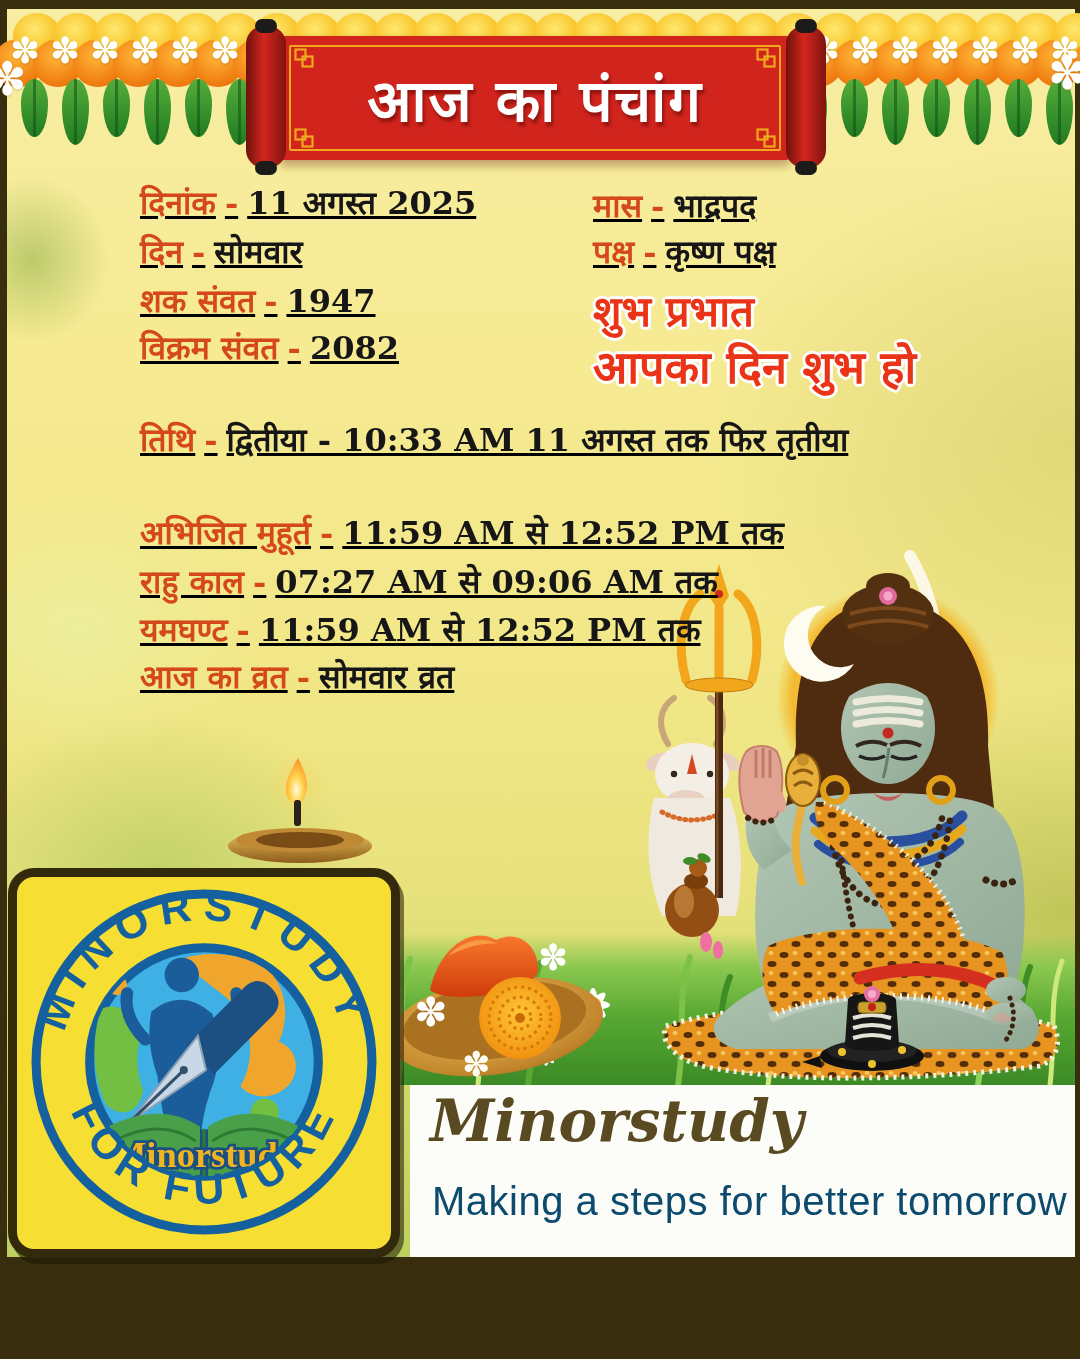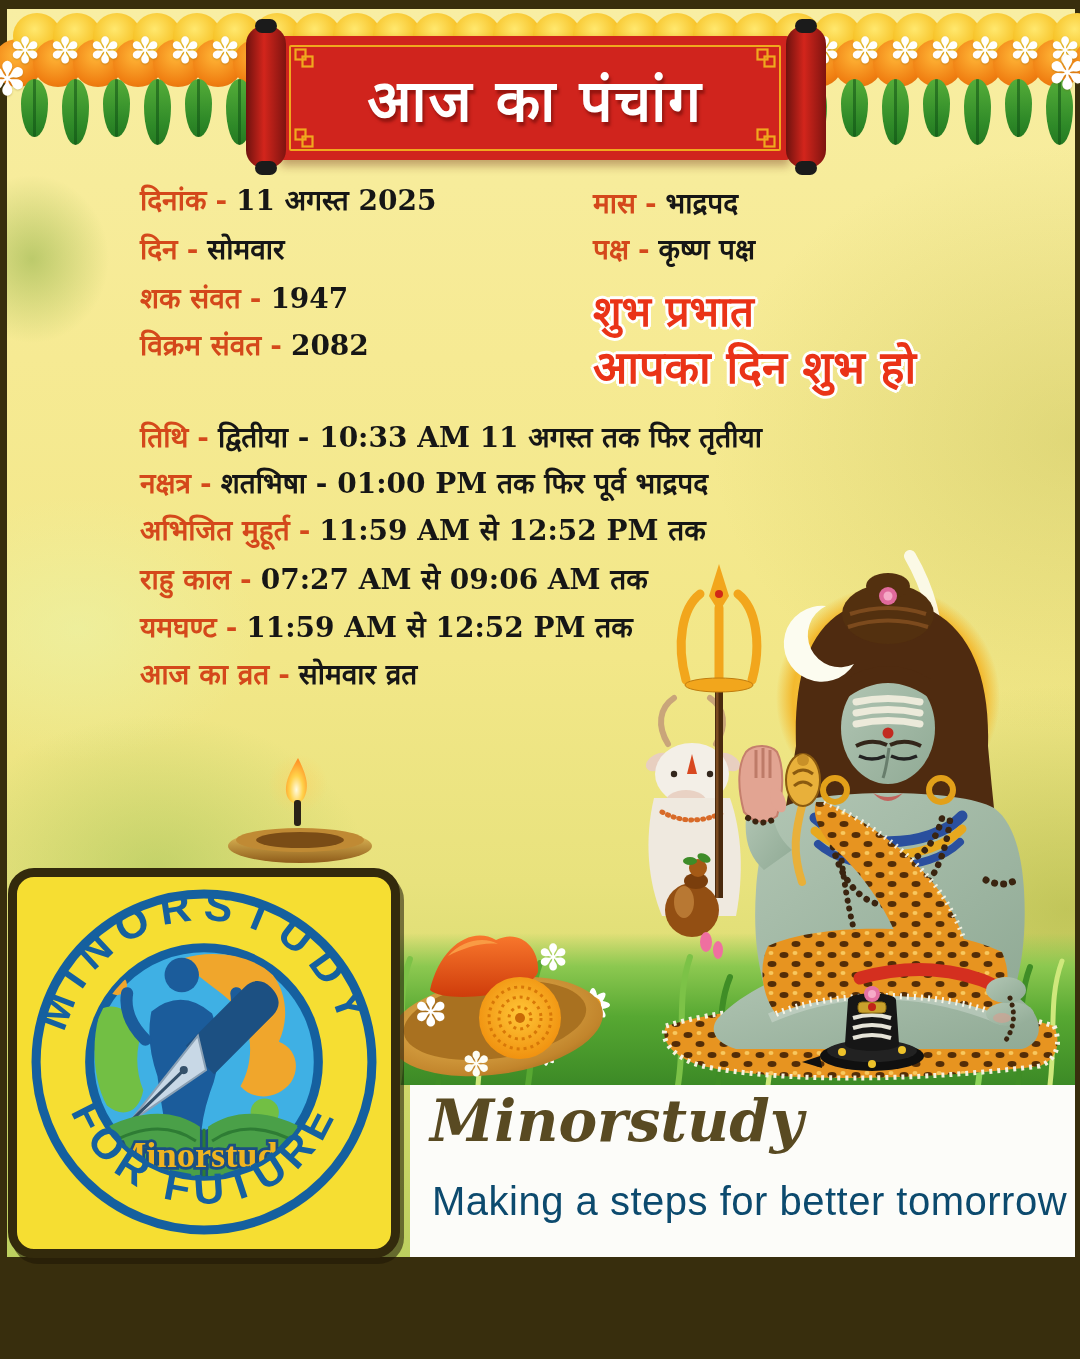--- a/index.html
+++ b/index.html
@@ -31,21 +31,21 @@
   .roller::before{top:-7px;} .roller::after{bottom:-7px;}
   .banner-body{position:absolute;left:280px;top:36px;width:510px;height:124px;background:#d0241d;z-index:4;
                border-radius:4px;box-shadow:0 6px 10px rgba(90,20,5,.35);}
   .banner-frame{position:absolute;inset:9px;border:2px solid #f0a81e;border-radius:2px;}
   .banner-title{position:absolute;inset:0;display:flex;align-items:center;justify-content:center;
                 color:#fff;font-size:58px;font-weight:700;letter-spacing:2px;
                 font-family:"DejaVu Serif",serif;text-shadow:2px 4px 3px rgba(100,10,5,.55);}
   .knot{position:absolute;width:20px;height:20px;}
   
   .row,.grt{position:absolute;white-space:nowrap;z-index:4;font-family:"DejaVu Serif",serif;font-weight:700;}
-  .row{font-size:28px;line-height:1.2;}
+  .row{font-size:32px;line-height:1.2;text-decoration:underline;}
   .lbl,.sep{color:#d4481b;} .sep{margin:0 9px;} .val{color:#161616;}
   .grt{color:#ea3317;font-size:42px;
        text-shadow:-2px -2px 0 #fff,2px -2px 0 #fff,-2px 2px 0 #fff,2px 2px 0 #fff,
                    -3px 0 0 #fff,3px 0 0 #fff,0 -3px 0 #fff,0 3px 0 #fff;}
   
   .grass{position:absolute;left:378px;top:933px;width:697px;height:152px;z-index:1;
          background:linear-gradient(180deg,rgba(166,213,94,0) 0%,#8cc850 22%,#57a832 55%,#3c8a26 100%);}
   .grass svg{position:absolute;inset:0;}
   .diya{position:absolute;left:222px;top:752px;z-index:2;}
   .plate{position:absolute;left:378px;top:898px;z-index:2;}
@@ -217,22 +217,20 @@
 
   <div class="row" style="left:593px;top:187px;text-align:center;">
     <span class="lbl">मास</span><span class="sep">-</span><span class="val">भाद्रपद</span></div>
   <div class="row" style="left:593px;top:233px;">
     <span class="lbl">पक्ष</span><span class="sep">-</span><span class="val">कृष्ण पक्ष</span></div>
   <div class="grt" style="left:593px;top:335px;font-size:45px;">आपका दिन शुभ हो</div>
   <div class="grt" style="left:593px;top:281px;">शुभ प्रभात</div>
 
   <div class="row" style="left:140px;top:421px;">
     <span class="lbl">तिथि</span><span class="sep">-</span><span class="val">द्वितीया - 10:33  AM 11 अगस्त तक फिर तृतीया</span></div>
-  <div class="row" style="left:140px;top:467px;">
-    <span class="lbl">नक्षत्र</span><span class="sep">-</span><span class="val">शतभिषा - 01:00 PM  तक फिर पूर्व भाद्रपद</span></div>
   <div class="row" style="left:140px;top:514px;">
     <span class="lbl">अभिजित मुहूर्त</span><span class="sep">-</span><span class="val">11:59 AM से 12:52 PM तक</span></div>
   <div class="row" style="left:140px;top:563px;">
     <span class="lbl">राहु काल</span><span class="sep">-</span><span class="val">07:27 AM से 09:06 AM तक</span></div>
   <div class="row" style="left:140px;top:611px;">
     <span class="lbl">यमघण्ट</span><span class="sep">-</span><span class="val">11:59 AM से 12:52 PM तक</span></div>
   <div class="row" style="left:140px;top:658px;">
     <span class="lbl">आज का व्रत</span><span class="sep">-</span><span class="val">सोमवार व्रत</span></div>
 
   <div class="grass">

